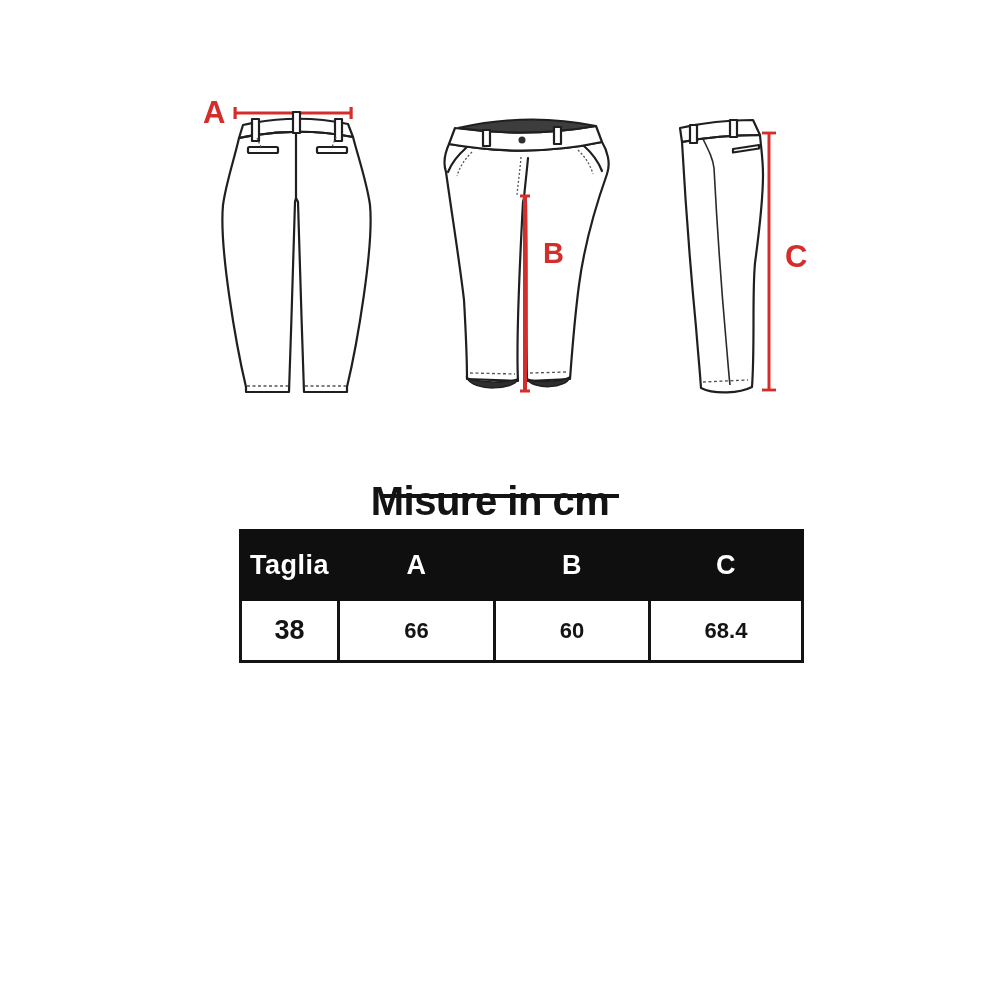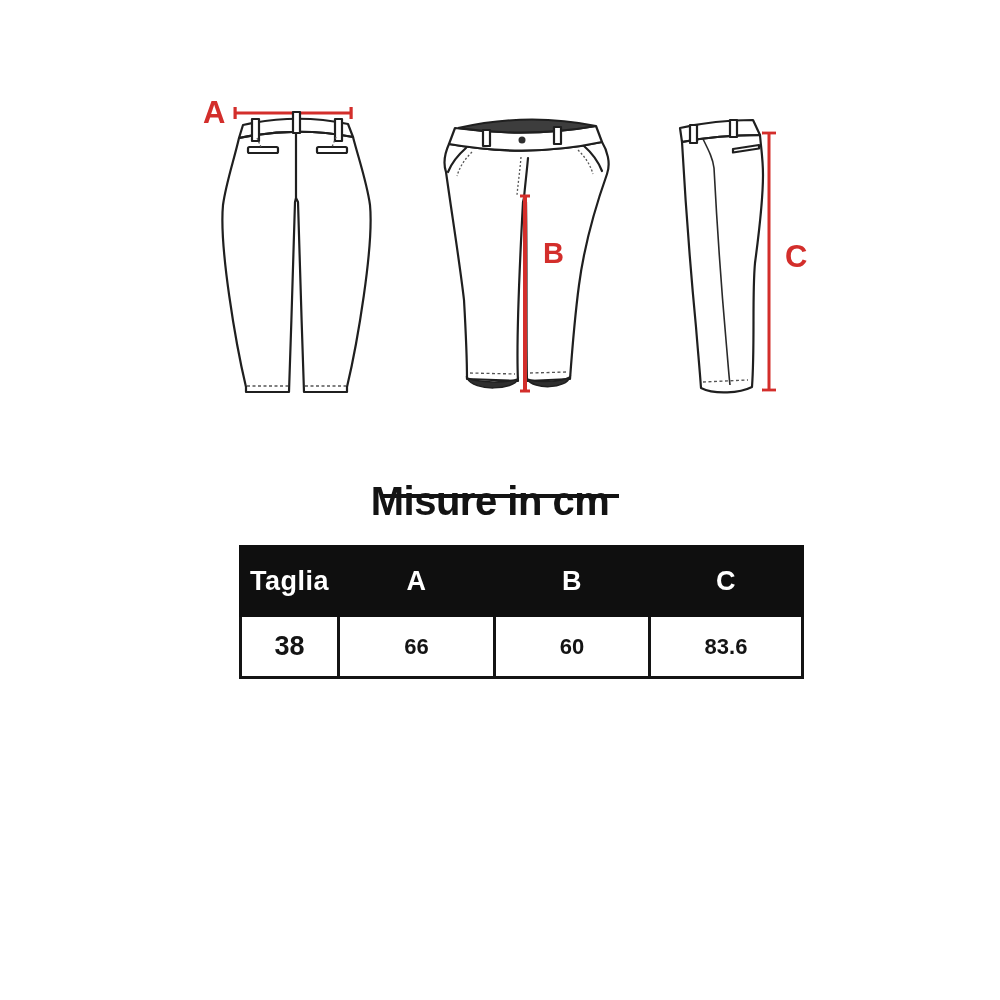--- a/index.html
+++ b/index.html
@@ -13,21 +13,21 @@
     font-size:31px;line-height:1;letter-spacing:0;
   }
   .chart-title{
     position:absolute;left:240px;top:443px;width:500px;text-align:center;
     font-size:40px;font-weight:bold;color:#131313;letter-spacing:-0.5px;margin-top:36px;
   }
   .title-underline{
     position:absolute;left:381px;top:494px;width:238px;height:4px;background:#131313;
   }
   table.size-table{
-    position:absolute;left:239px;top:545px;width:562px;
+    position:absolute;left:239px;top:529px;width:562px;
     border-collapse:collapse;table-layout:fixed;
   }
   table.size-table th{
     background:#0f0f0f;color:#ffffff;height:64px;font-size:27px;font-weight:bold;
     text-align:center;vertical-align:middle;border:3px solid #0f0f0f;letter-spacing:0.5px;
   }
   table.size-table td{
     background:#ffffff;color:#141414;height:57px;font-size:22px;font-weight:bold;
     text-align:center;vertical-align:middle;border:3px solid #141414;margin-left:32px;
   }
@@ -190,18 +190,18 @@
         <th>A</th>
         <th>B</th>
         <th>C</th>
       </tr>
     </thead>
     <tbody>
       <tr>
         <td class="size-cell">38</td>
         <td>66</td>
         <td>60</td>
-        <td>83.6</td>
+        <td>68.4</td>
       </tr>
     </tbody>
   </table>
 
 </div>
 
 </body></html>

